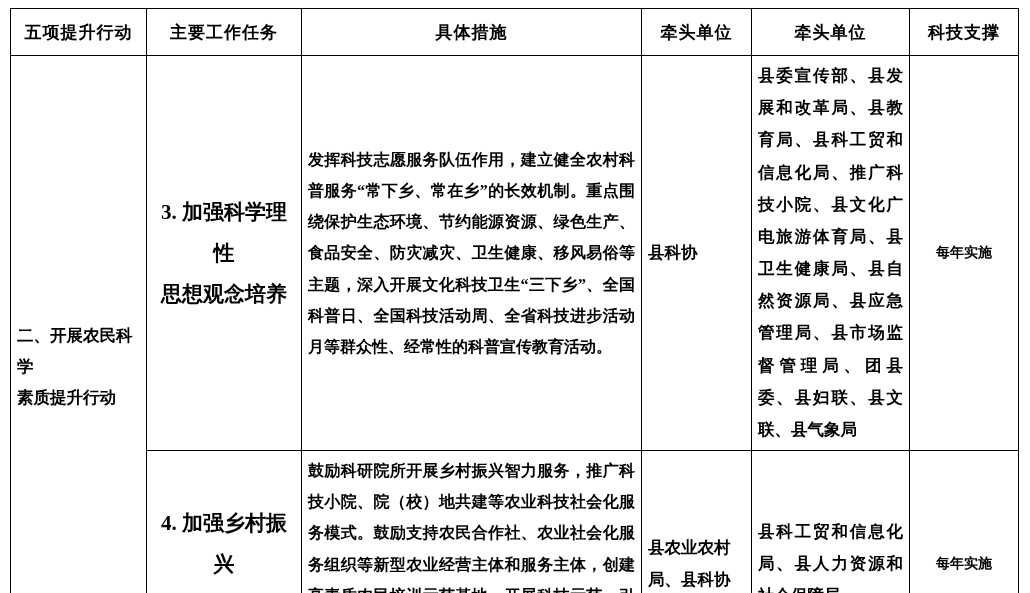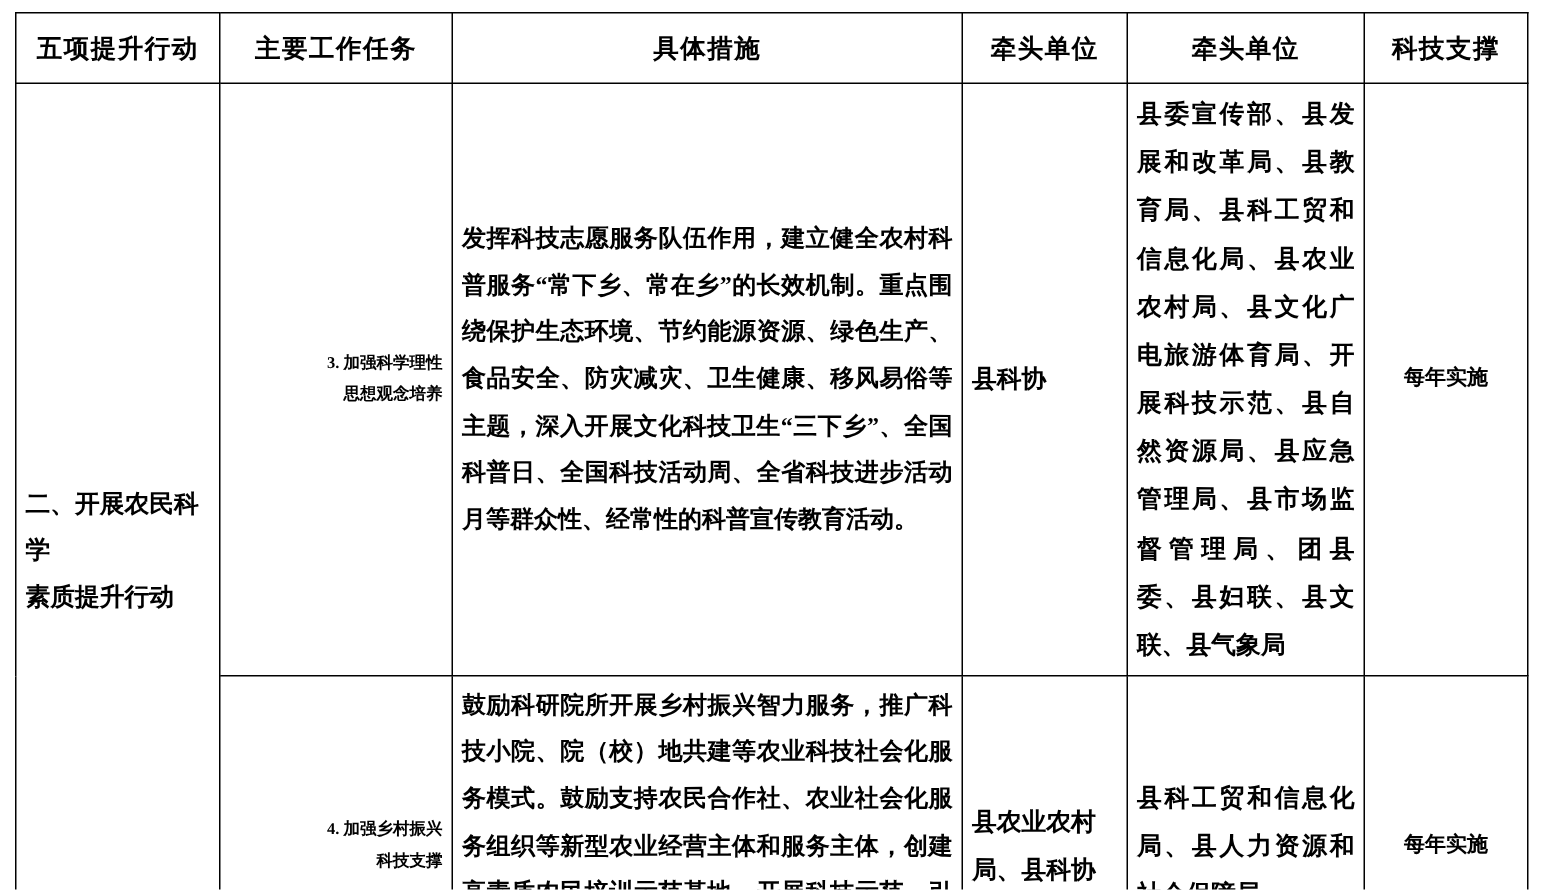--- a/index.html
+++ b/index.html
@@ -46,22 +46,22 @@
   .col-6 { width: 109px; }
 
   td.cell-action {
     text-align: left;
     font-size: 16.5px;
     line-height: 1.9;
     padding-left: 8px;
     padding-right: 4px;
   }
   td.cell-task {
-    text-align: right;
-    font-size: 11px;
+    text-align: center;
+    font-size: 21px;
     line-height: 1.95;
     padding-left: 18px;
     padding-right: 6px;
   }
   td.cell-measure {
     text-align: justify;
     text-align-last: left;
     font-size: 16px;
     line-height: 1.95;
     padding-left: 10px;
@@ -113,21 +113,21 @@
       </tr>
     </thead>
     <tbody>
       <tr>
         <td class="cell-action multiline" rowspan="2">二、开展农民科学
 素质提升行动</td>
         <td class="cell-task multiline">3. 加强科学理性
 思想观念培养</td>
         <td class="cell-measure">发挥科技志愿服务队伍作用，建立健全农村科普服务“常下乡、常在乡”的长效机制。重点围绕保护生态环境、节约能源资源、绿色生产、食品安全、防灾减灾、卫生健康、移风易俗等主题，深入开展文化科技卫生“三下乡”、全国科普日、全国科技活动周、全省科技进步活动月等群众性、经常性的科普宣传教育活动。</td>
         <td class="cell-lead">县科协</td>
-        <td class="cell-resp">县委宣传部、县发展和改革局、县教育局、县科工贸和信息化局、县农业农村局、县文化广电旅游体育局、开展科技示范、县自然资源局、县应急管理局、县市场监督管理局、团县委、县妇联、县文联、县气象局</td>
+        <td class="cell-resp">县委宣传部、县发展和改革局、县教育局、县科工贸和信息化局、推广科技小院、县文化广电旅游体育局、县卫生健康局、县自然资源局、县应急管理局、县市场监督管理局、团县委、县妇联、县文联、县气象局</td>
         <td class="cell-deadline">每年实施</td>
       </tr>
       <tr>
         <td class="cell-task multiline">4. 加强乡村振兴
 科技支撑</td>
         <td class="cell-measure">鼓励科研院所开展乡村振兴智力服务，推广科技小院、院（校）地共建等农业科技社会化服务模式。鼓励支持农民合作社、农业社会化服务组织等新型农业经营主体和服务主体，创建高素质农民培训示范基地，开展科技示范，引领现代农业发展。引导专业技术学(协)会等社会组织开展农业科技服务。</td>
         <td class="cell-lead">县农业农村局、县科协</td>
         <td class="cell-resp">县科工贸和信息化局、县人力资源和社会保障局</td>
         <td class="cell-deadline">每年实施</td>
       </tr>

